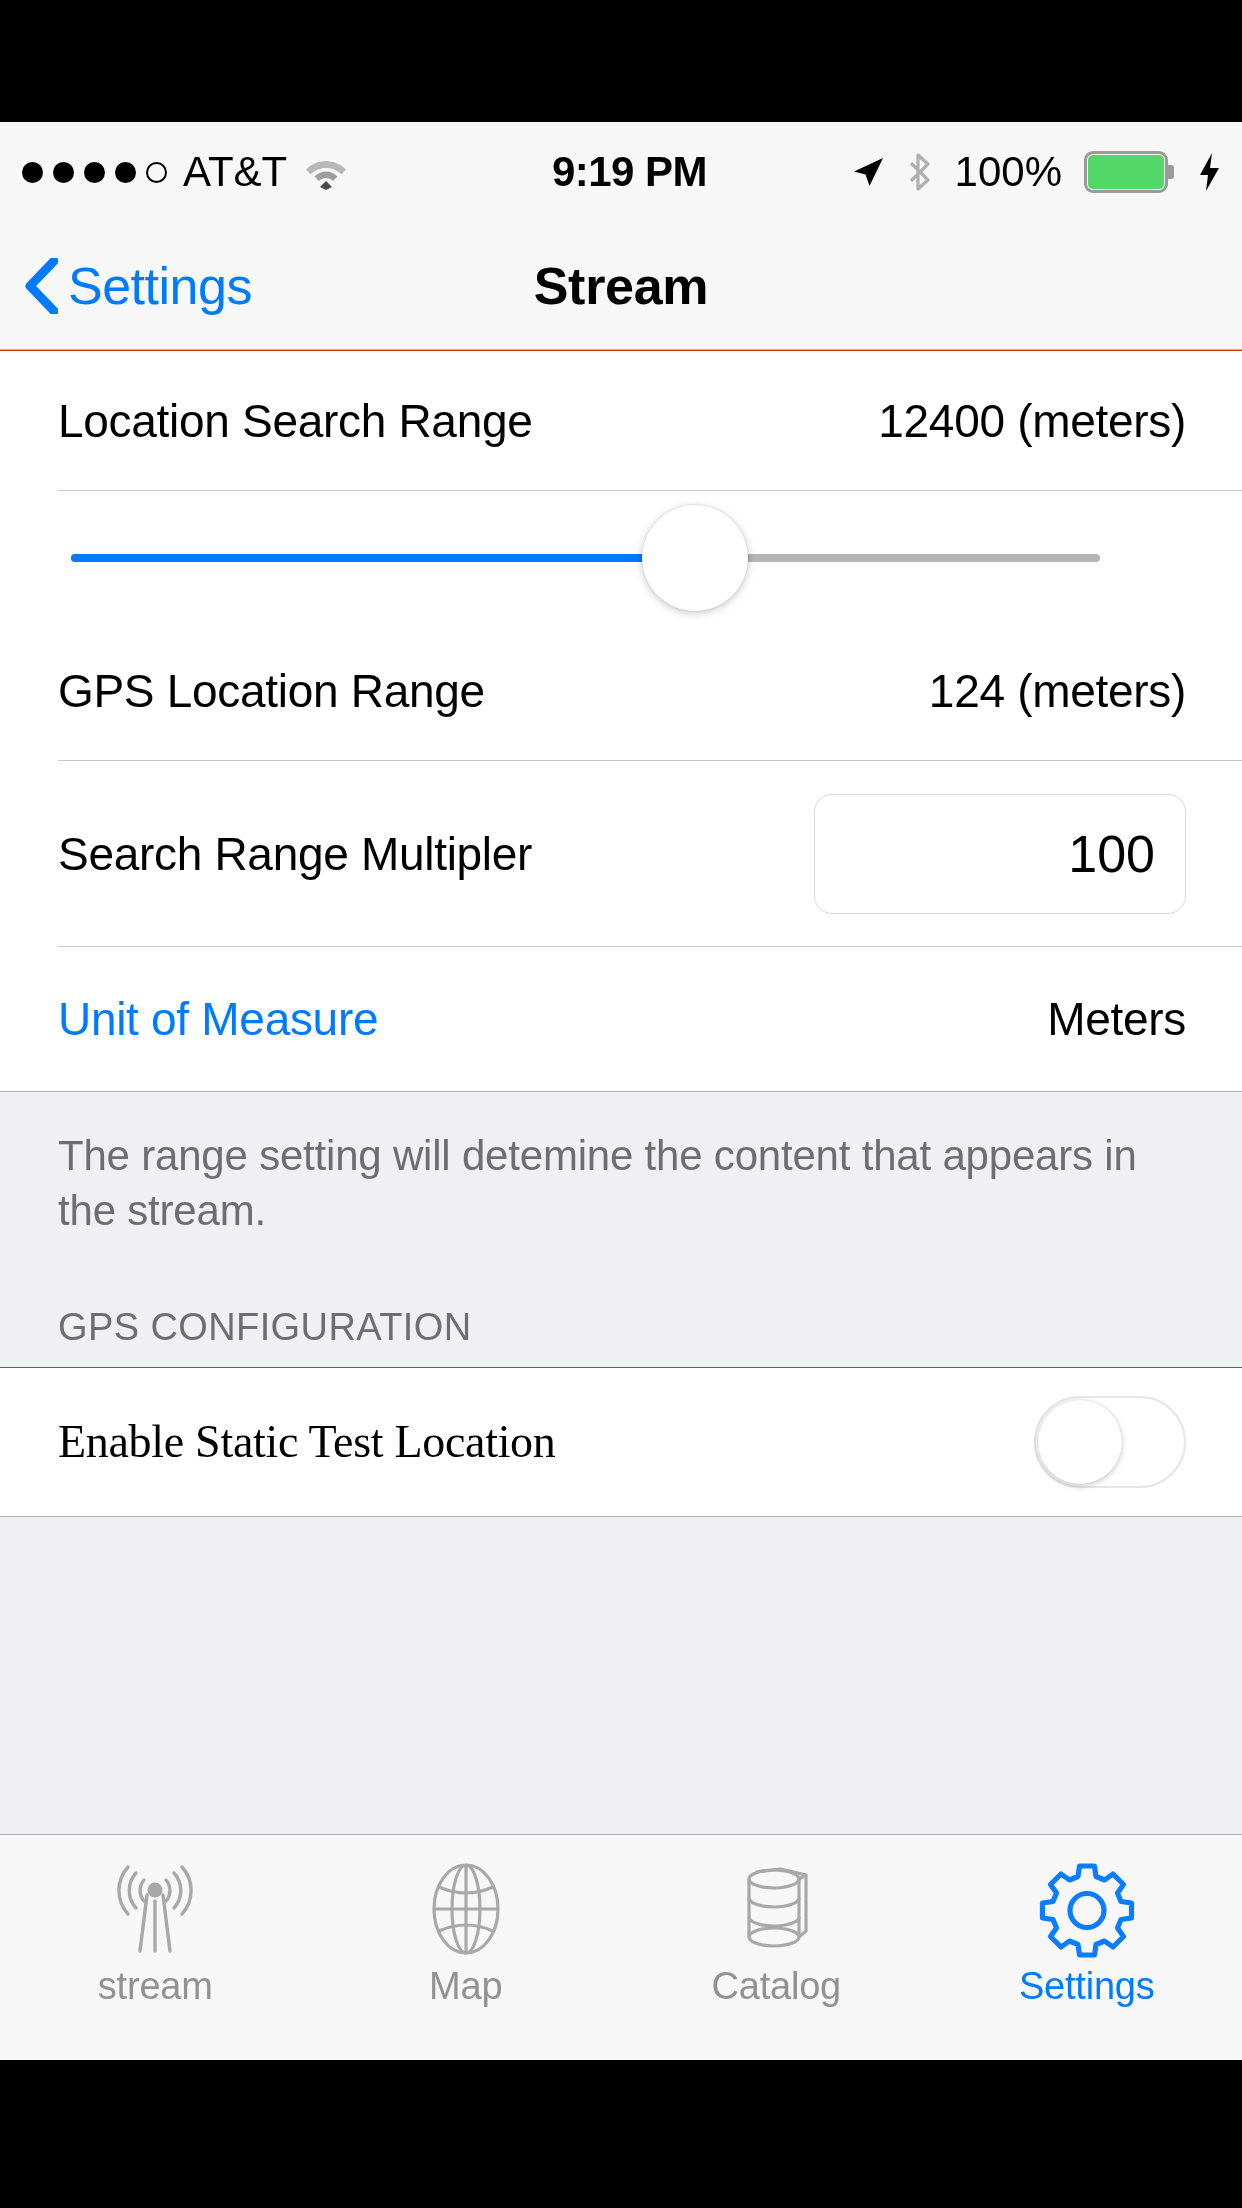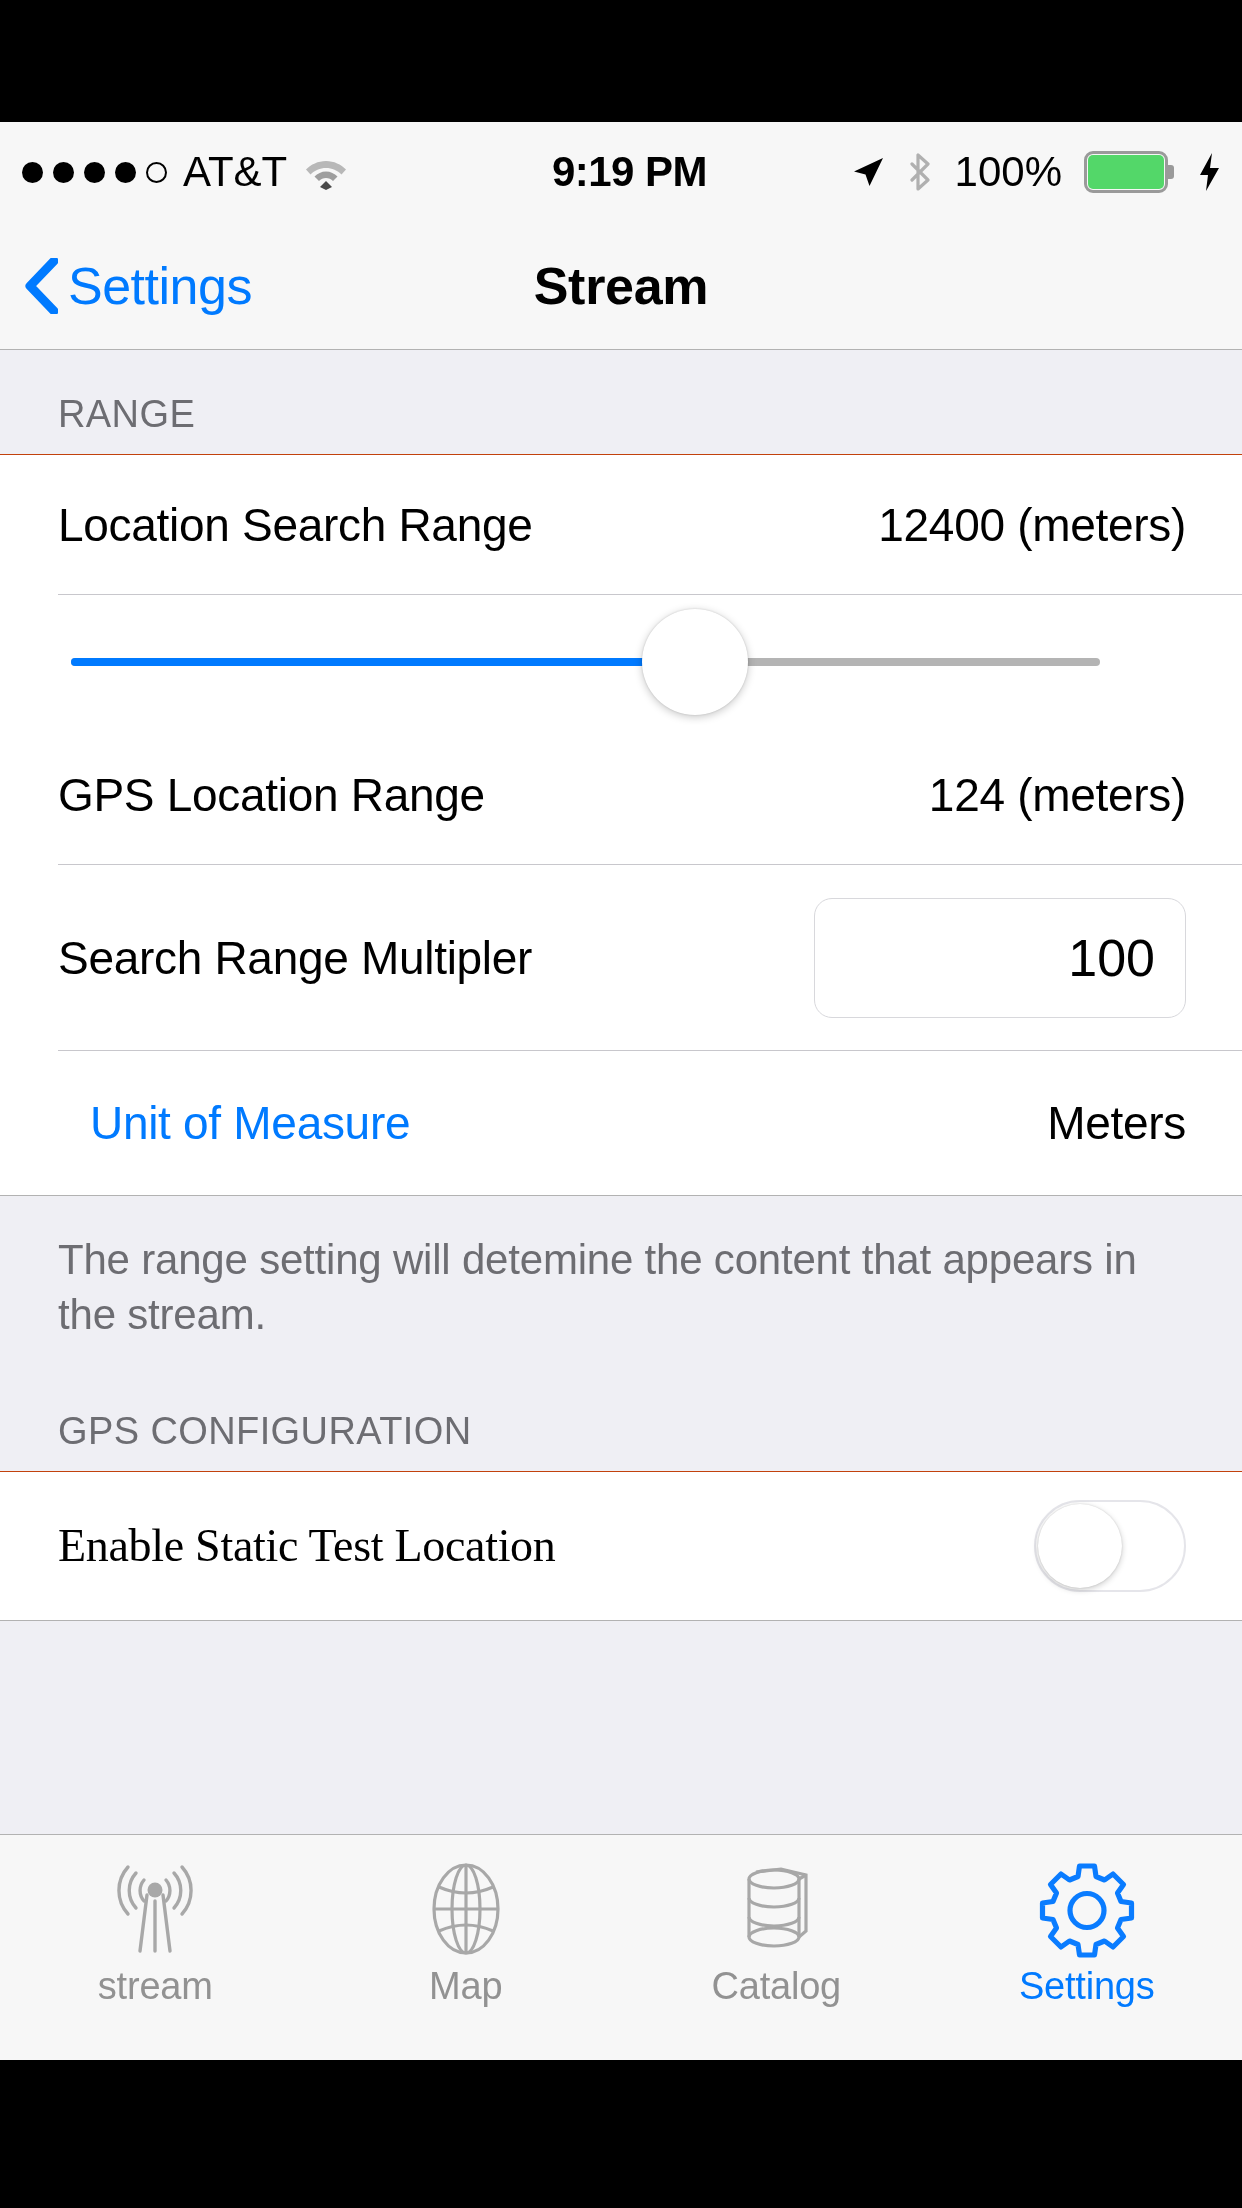--- a/index.html
+++ b/index.html
@@ -205,21 +205,20 @@
           <path d="M30 3 L6 28 L30 53" fill="none" stroke="#007aff" stroke-width="9" stroke-linecap="round" stroke-linejoin="round"></path>
         </svg>
       </span>
       <span class="nav-back-label">Settings</span>
     </div>
     <div class="nav-title">Stream</div>
   </div>
 
   <div class="content">
 
-    <div class="section-header">RANGE</div>
 
     <div class="group">
 
       <div class="row">
         <span class="row-label">Location Search Range</span>
         <span class="row-value">12400 (meters)</span>
         <span class="row-sep"></span>
       </div>
 
       <div class="slider-row">
@@ -233,21 +232,21 @@
         <span class="row-value">124 (meters)</span>
         <span class="row-sep"></span>
       </div>
 
       <div class="row" style="height:186px;">
         <span class="row-label">Search Range Multipler</span>
         <span class="text-field">100</span>
         <span class="row-sep"></span>
       </div>
 
-      <div class="row" style="height:144px;margin-left:32px;">
+      <div class="row" style="height:144px;">
         <span class="row-label link">Unit of Measure</span>
         <span class="row-value">Meters</span>
       </div>
     </div>
 
     <div class="footer-note">The range setting will detemine the content that appears in the stream.</div>
 
     <div class="section-header" style="height:128px;">GPS CONFIGURATION</div>
 
     <div class="group">

